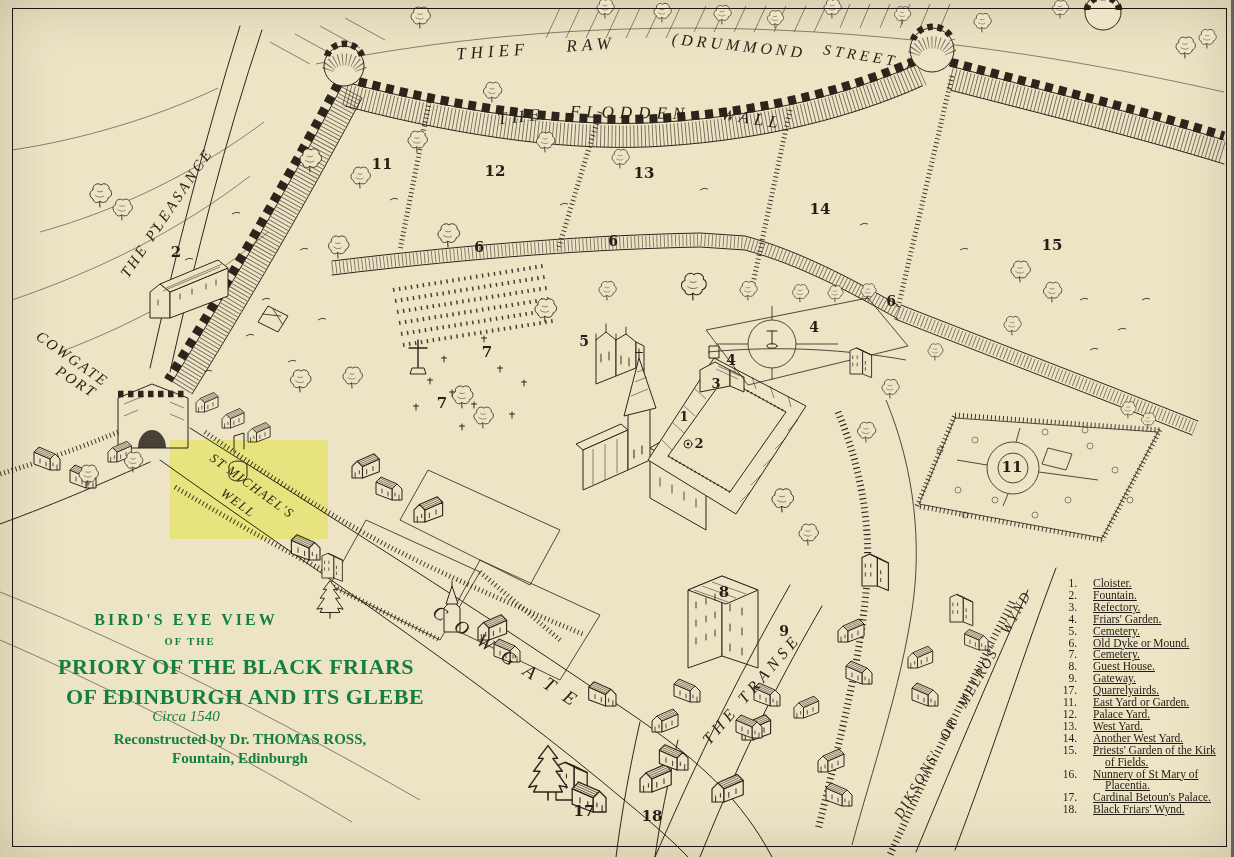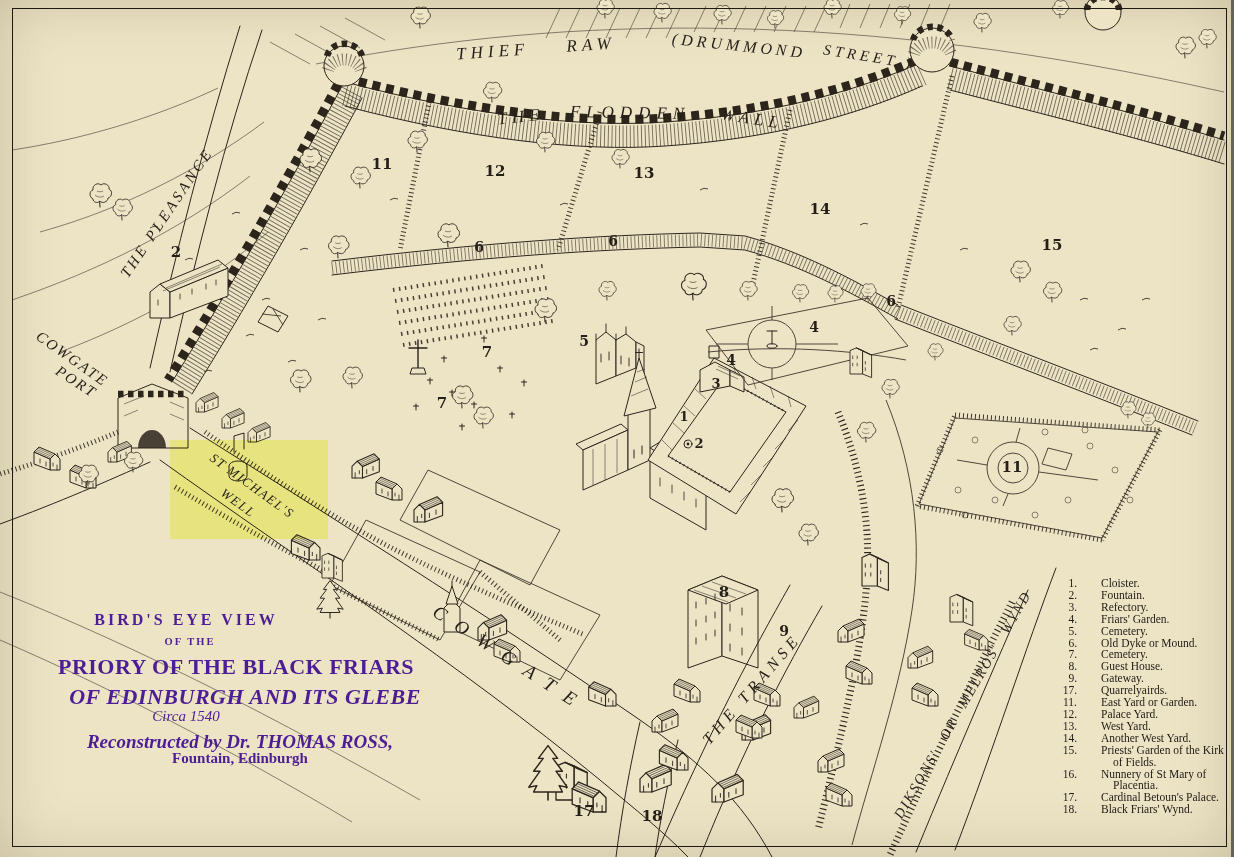--- a/index.html
+++ b/index.html
@@ -19,27 +19,27 @@
   .roadln{fill:none;stroke:#3C352B;stroke-width:.9}
   .faint{fill:none;stroke:#4A4238;stroke-width:.8;opacity:.8}
   .hthin{fill:none;stroke:#2B251C;stroke-width:.7;opacity:.75}
   .rows{fill:none;stroke:#2B251C;stroke-width:4;stroke-dasharray:1.5 4.5;opacity:.85}
   .arc{fill:none;stroke:#2B251C;stroke-width:2.2;stroke-dasharray:1.2 3.2;opacity:.8}
 
   .mlabel{position:absolute;font-style:italic;white-space:nowrap;color:#241F17;
           transform-origin:center;}
   .mnum{position:absolute;font-family:"DejaVu Serif",serif;font-weight:700;
         font-size:15px;color:#241F17;white-space:nowrap;}
-  .tline{position:absolute;white-space:nowrap;color:#4c1d95;}
+  .tline{position:absolute;white-space:nowrap;color:#15803d;}
 
   #legend{position:absolute;left:1052px;top:578px;width:172px;font-size:11.5px;
           line-height:11.9px;color:#1F1B14;}
   .legrow{display:flex;align-items:flex-start;}
   .legnum{width:25px;text-align:right;flex:none;}
-  .legtxt{margin-left:24px;padding-left:12px;text-indent:-12px;}
+  .legtxt{margin-left:16px;padding-left:12px;text-indent:-12px;text-decoration:underline;}
   #frame{position:absolute;left:12px;top:8px;width:1213px;height:837px;
          border:1.6px solid #1E1912;pointer-events:none;}
   #scanedge{position:absolute;right:0;top:0;width:3px;height:100%;background:#2a2a28;opacity:.65;}
 </style>
 </head>
 <body>
 
 <div id="stage">
 
 <svg id="art" width="1234" height="857" viewBox="0 0 1234 857">
@@ -415,23 +415,23 @@
 <span class="mnum" style="left:1012px;top:467px;transform:translate(-50%,-50%);">11</span>
 <span class="mnum" style="left:724px;top:592px;transform:translate(-50%,-50%);">8</span>
 <span class="mnum" style="left:784px;top:631px;transform:translate(-50%,-50%);font-size:14px;">9</span>
 <span class="mnum" style="left:584px;top:811px;transform:translate(-50%,-50%);">17</span>
 <span class="mnum" style="left:652px;top:816px;transform:translate(-50%,-50%);">18</span>
 
 <div>
   <div class="tline" style="left:186px;top:611px;font-size:16px;font-weight:700;letter-spacing:3px;transform:translateX(-50%);">BIRD'S  EYE  VIEW</div>
   <div class="tline" style="left:190px;top:636px;font-size:10.5px;font-weight:700;letter-spacing:2px;transform:translateX(-50%);text-align:right;">OF  THE</div>
   <div class="tline" style="left:236px;top:654px;font-size:22px;font-weight:700;letter-spacing:.5px;transform:translateX(-50%);">PRIORY  OF  THE  BLACK  FRIARS</div>
-  <div class="tline" style="left:245px;top:684px;font-size:22px;font-weight:700;letter-spacing:.5px;transform:translateX(-50%);font-style:italic;">OF  EDINBURGH  AND  ITS  GLEBE</div>
+  <div class="tline" style="left:245px;top:684px;font-size:22px;font-weight:700;letter-spacing:.5px;transform:translateX(-50%);">OF  EDINBURGH  AND  ITS  GLEBE</div>
   <div class="tline" style="left:186px;top:708px;font-size:15px;font-style:italic;transform:translateX(-50%);">Circa 1540</div>
-  <div class="tline" style="left:240px;top:731px;font-size:19px;font-weight:700;transform:translateX(-50%);font-style:italic;">Reconstructed  by  Dr.  THOMAS  ROSS,</div>
+  <div class="tline" style="left:240px;top:731px;font-size:15px;font-weight:700;transform:translateX(-50%);">Reconstructed  by  Dr.  THOMAS  ROSS,</div>
   <div class="tline" style="left:240px;top:750px;font-size:15px;font-weight:700;transform:translateX(-50%);">Fountain,  Edinburgh</div>
 </div>
 
 <div id="legend">
   <div class="legrow">
         <span class="legnum">1.</span>
         <span class="legtxt">Cloister.</span>
       </div>
   <div class="legrow">
         <span class="legnum">2.</span>

